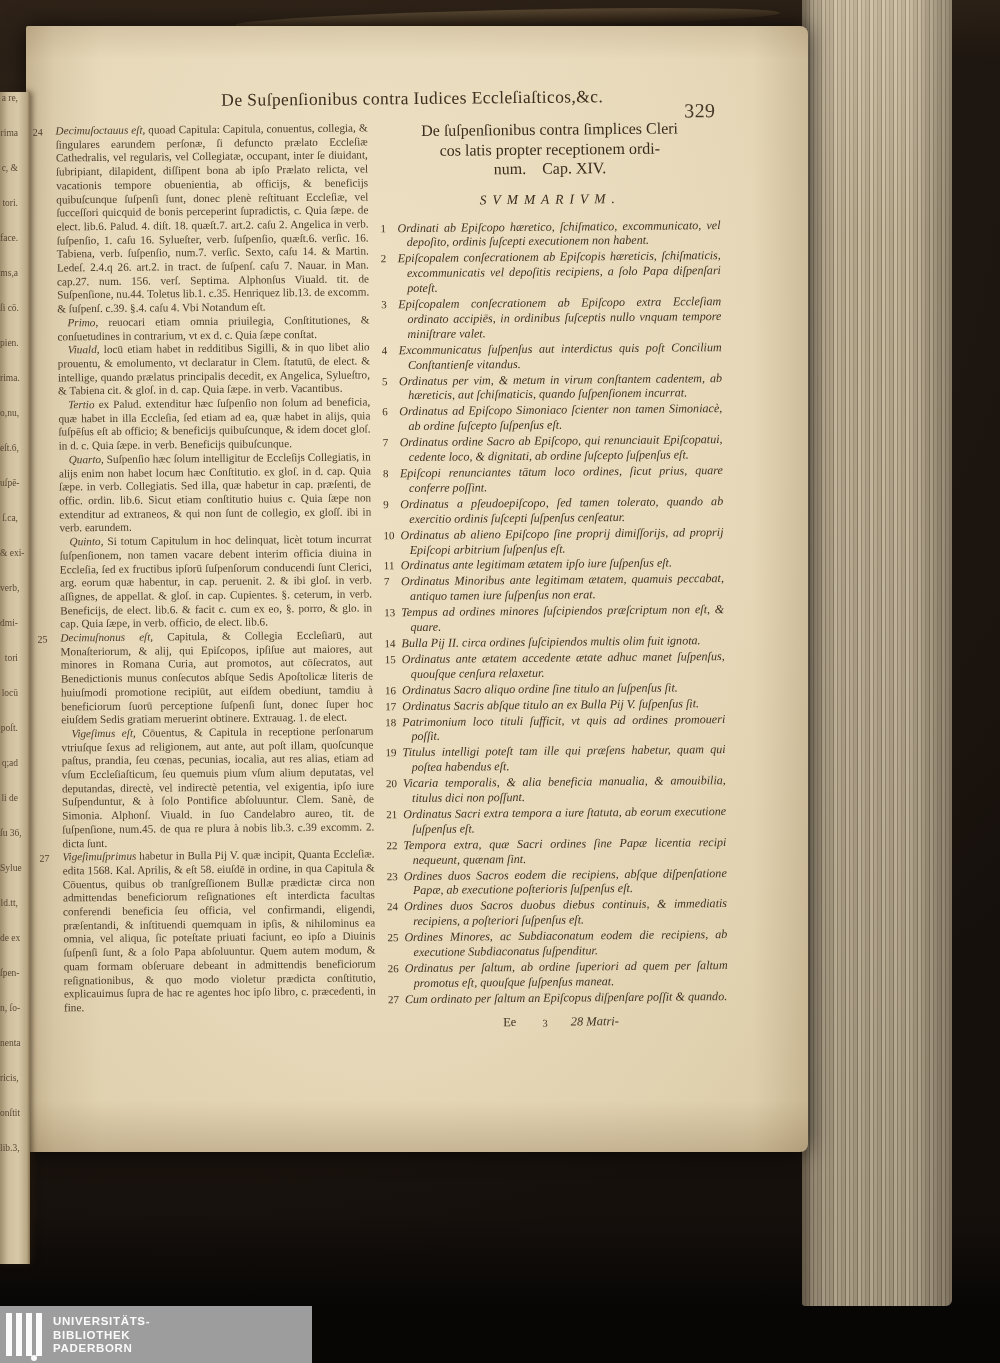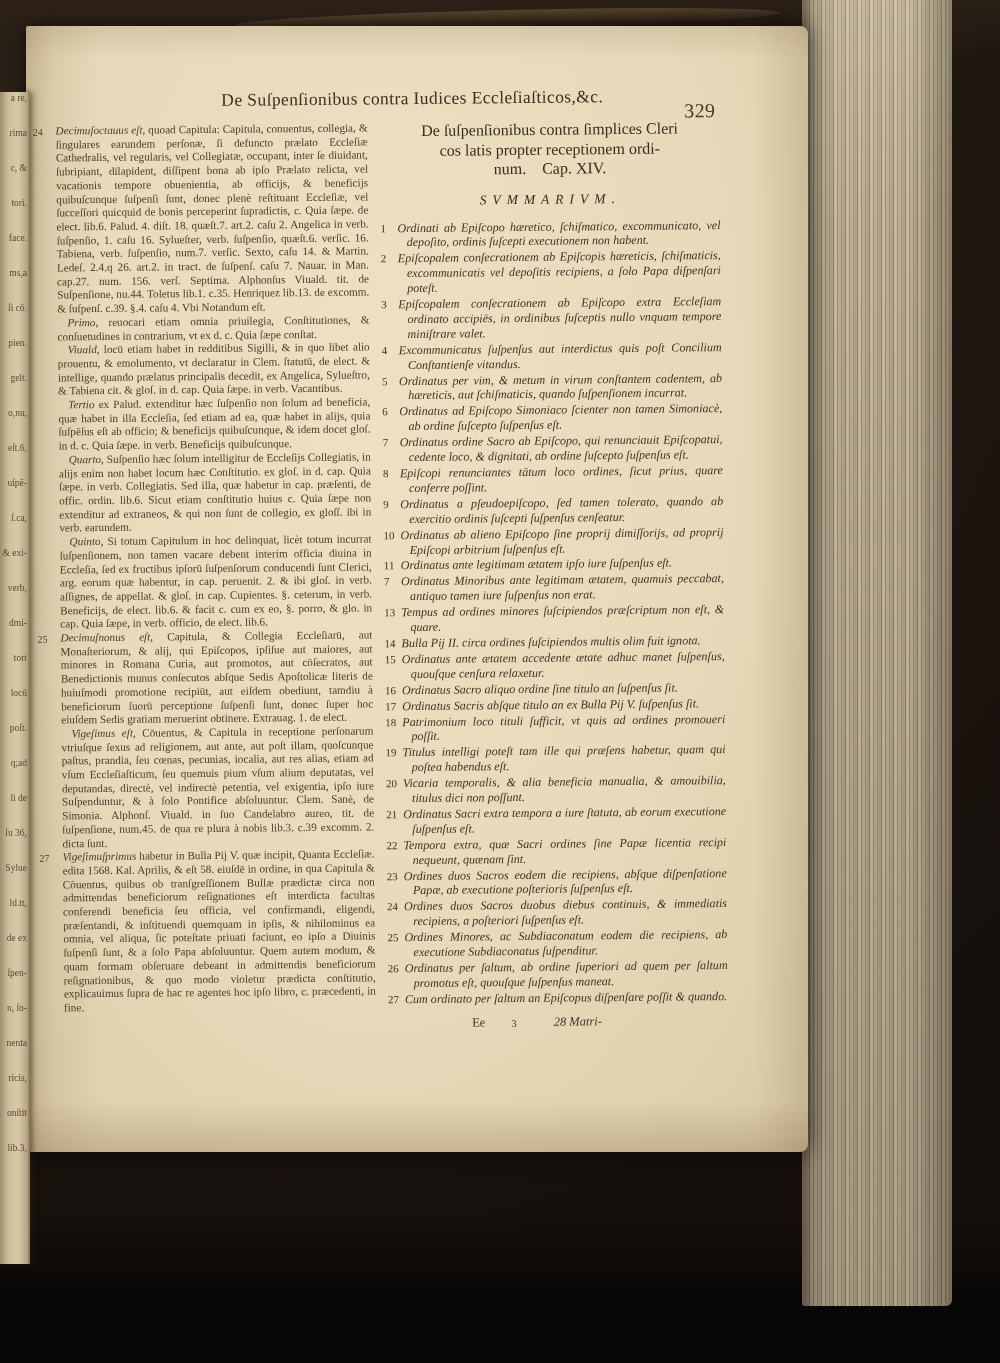--- a/index.html
+++ b/index.html
@@ -25,21 +25,21 @@
     border-radius:0 0 6px 3px;
   }
   .gutter{
     position:absolute;left:0;top:92px;width:30px;height:1172px;
     background:linear-gradient(90deg,#9f8d6c 0px,#cdbd9c 8px,#d8c9a8 18px,#b7a684 27px,#84704f 30px);
     box-shadow:2px 0 6px rgba(40,28,14,.6);
     overflow:hidden;
   }
   .frag{
     font-size:9.5px;line-height:12px;color:#584835;text-align:right;
-    padding-right:3px;margin-bottom:23px;white-space:nowrap;overflow:hidden;
+    padding-right:12px;margin-bottom:23px;white-space:nowrap;overflow:hidden;
   }
   .page{
     position:absolute;left:26px;top:26px;width:782px;height:1126px;
     border-radius:2px 8px 8px 2px;
     box-shadow:0 0 22px rgba(0,0,0,.65);
     background:
       linear-gradient(90deg,rgba(125,97,60,.30) 0px,rgba(125,97,60,.10) 28px,rgba(0,0,0,0) 75px),
       linear-gradient(270deg,rgba(118,90,55,.20) 0px,rgba(0,0,0,0) 55px),
       linear-gradient(180deg,rgba(118,90,55,.16) 0px,rgba(0,0,0,0) 34px),
       linear-gradient(0deg,rgba(108,80,48,.24) 0px,rgba(0,0,0,0) 52px),
@@ -61,23 +61,23 @@
   .col-right{width:340px;flex:none;margin-left:12px;color:#3f3222;}
   .chapter-title{text-align:center;font-size:16px;line-height:19.5px;color:#382c1d;}
   .summarium{text-align:center;font-style:italic;font-size:13.5px;letter-spacing:6px;
     margin:13px 0 12px 0;color:#3a2e1f;}
   .sum-list{font-style:italic;font-size:12.1px;line-height:14.9px;text-align:justify;}
   .sum-item{padding-left:26px;text-indent:-26px;margin-bottom:1px;}
   .sum-item .num{font-style:normal;display:inline-block;width:17px;text-indent:0;font-size:11px;}
   .sig-row{display:flex;margin-top:9px;font-size:12.5px;font-style:normal;color:#43352
 
 4;}
-  .sig-ee{margin-left:84px;}
+  .sig-ee{margin-left:115px;}
   .sig-3{margin-left:26px;font-size:10.5px;transform:translateY(3px);}
-  .catchword{margin-left:37px;font-style:italic;}
+  .catchword{margin-left:23px;font-style:italic;}
   
   .stamp{position:absolute;left:0;top:1306px;width:312px;height:57px;background:#9d9d9d;}
   .stamp-bars{position:absolute;left:6px;top:7px;display:flex;gap:4px;}
   .bar{width:6px;height:43px;background:#fbfbfb;}
   .stamp-dot{position:absolute;left:31px;top:49px;width:6px;height:6px;border-radius:50%;background:#fbfbfb;}
   .stamp-text{position:absolute;left:53px;top:9px;
     font-family:"Liberation Sans",sans-serif;font-weight:bold;
     font-size:11.5px;line-height:13.5px;letter-spacing:.7px;color:#fafafa;}
 </style>
 </head>
@@ -153,21 +153,21 @@
 
   <div class="gutter" id="gutter">
       <div class="frag">a re,</div>
       <div class="frag">rima</div>
       <div class="frag">c, &amp;</div>
       <div class="frag">tori.</div>
       <div class="frag">face.</div>
       <div class="frag">ms,a</div>
       <div class="frag">ſi cō.</div>
       <div class="frag">pien.</div>
-      <div class="frag">gelt.</div>
+      <div class="frag">rima.</div>
       <div class="frag">o,nu,</div>
       <div class="frag">eſt.6,</div>
       <div class="frag">uſpē-</div>
       <div class="frag">ſ.ca,</div>
       <div class="frag">&amp; exi-</div>
       <div class="frag">verb,</div>
       <div class="frag">dmi-</div>
       <div class="frag">tori</div>
       <div class="frag">locū</div>
       <div class="frag">poſt.</div>
@@ -178,13 +178,27 @@
       <div class="frag">ld.tt,</div>
       <div class="frag">de ex</div>
       <div class="frag">ſpen-</div>
       <div class="frag">n, ſo-</div>
       <div class="frag">nenta</div>
       <div class="frag">ricis,</div>
       <div class="frag">onſtit</div>
       <div class="frag">lib.3,</div>
     </div>
 
+  <div class="stamp">
+    <div class="stamp-bars">
+      <div class="bar"></div>
+      <div class="bar"></div>
+      <div class="bar"></div>
+      <div class="bar"></div>
+    </div>
+    <div class="stamp-dot"></div>
+    <div class="stamp-text" id="stamp-text">
+        <div>UNIVERSITÄTS-</div>
+        <div>BIBLIOTHEK</div>
+        <div>PADERBORN</div>
+      </div>
+  </div>
 </div>
 
 </body></html>

